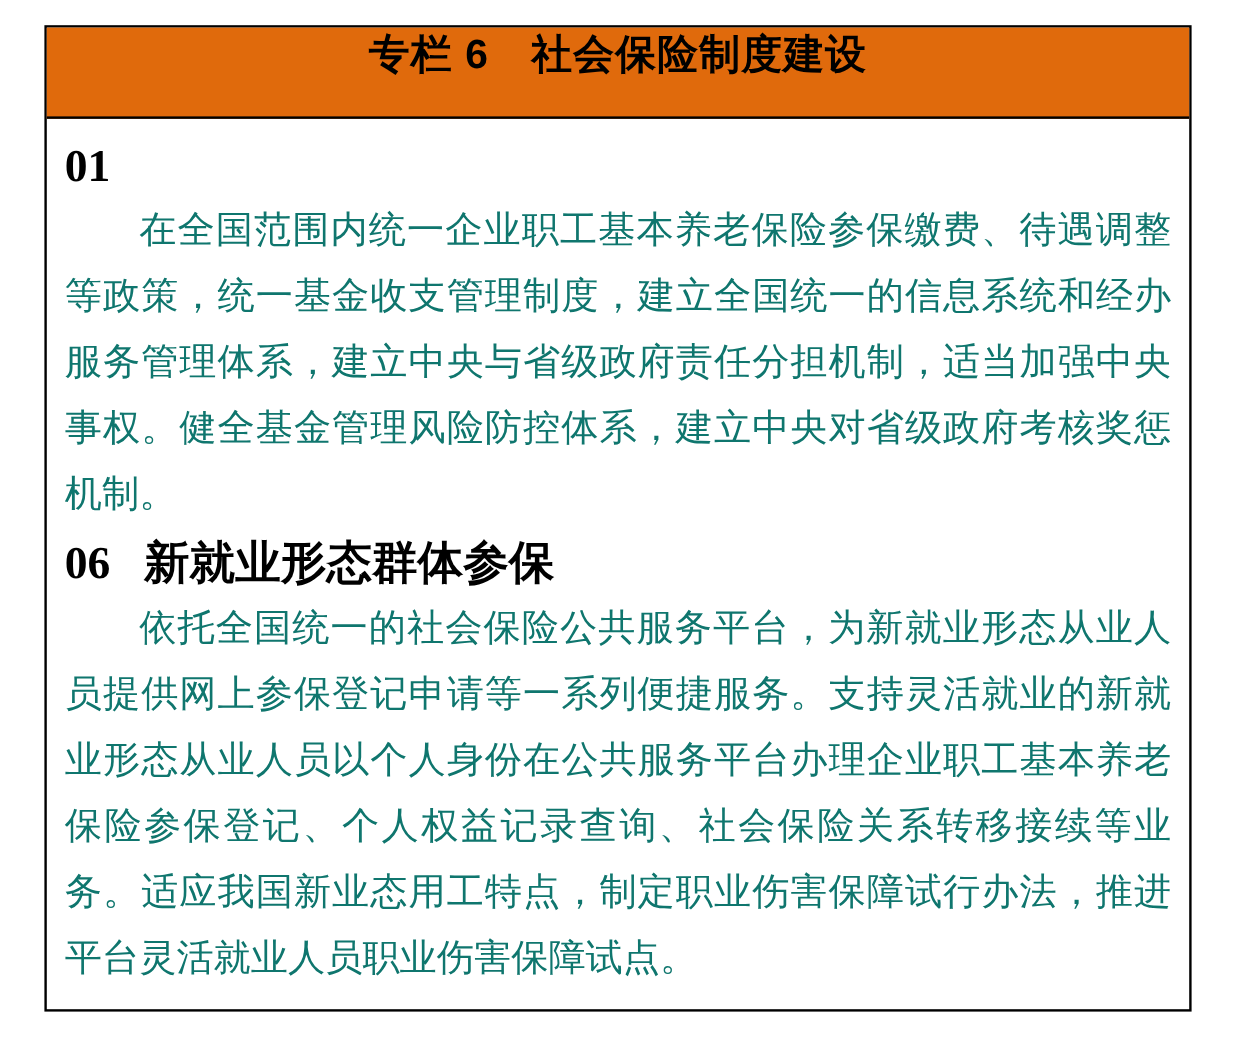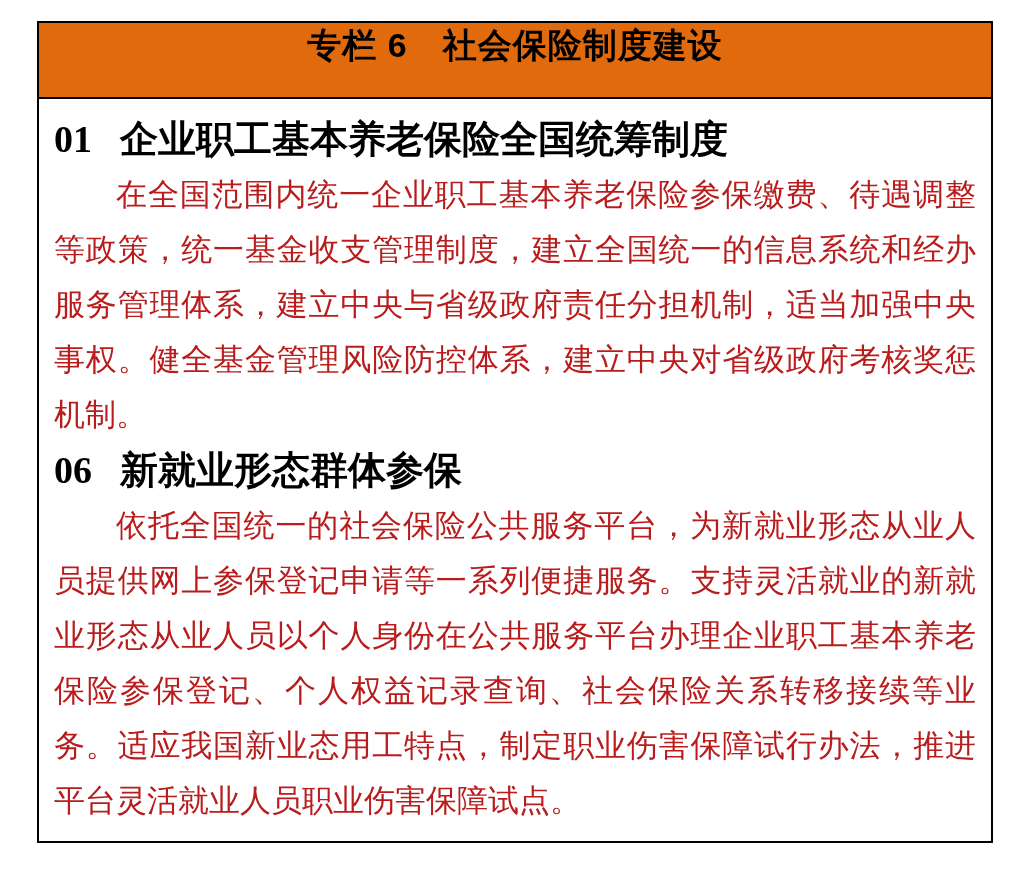--- a/index.html
+++ b/index.html
@@ -61,36 +61,36 @@
     font-family: "Liberation Sans", "DejaVu Sans", sans-serif;
     font-weight: 700;
   }
   .section-text {
     margin: 0;
     font-size: 31px;
     line-height: 55px;
     text-align: justify;
     text-justify: inter-ideograph;
     text-indent: 2em;
-    color: #b91c1c;
+    color: #0f766e;
+    font-family: Liberation Mono, monospace;
   }
 </style>
 </head>
 <body>
 
 <div class="panel">
   <div class="panel-header">
     <span class="panel-title">专栏 6　社会保险制度建设</span>
   </div>
   <div class="panel-body">
 
     <div class="section">
       <div class="section-heading">
         <span class="section-number">01</span>
-        <span class="section-title">企业职工基本养老保险全国统筹制度</span>
       </div>
       <p class="section-text">在全国范围内统一企业职工基本养老保险参保缴费、待遇调整等政策，统一基金收支管理制度，建立全国统一的信息系统和经办服务管理体系，建立中央与省级政府责任分担机制，适当加强中央事权。健全基金管理风险防控体系，建立中央对省级政府考核奖惩机制。</p>
     </div>
 
     <div class="section">
       <div class="section-heading">
         <span class="section-number">06</span>
         <span class="section-title">新就业形态群体参保</span>
       </div>
       <p class="section-text">依托全国统一的社会保险公共服务平台，为新就业形态从业人员提供网上参保登记申请等一系列便捷服务。支持灵活就业的新就业形态从业人员以个人身份在公共服务平台办理企业职工基本养老保险参保登记、个人权益记录查询、社会保险关系转移接续等业务。适应我国新业态用工特点，制定职业伤害保障试行办法，推进平台灵活就业人员职业伤害保障试点。</p>

